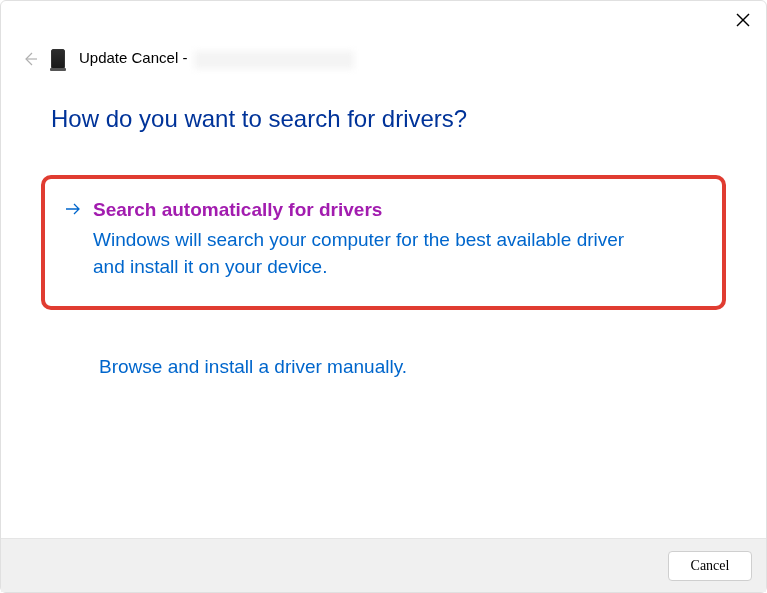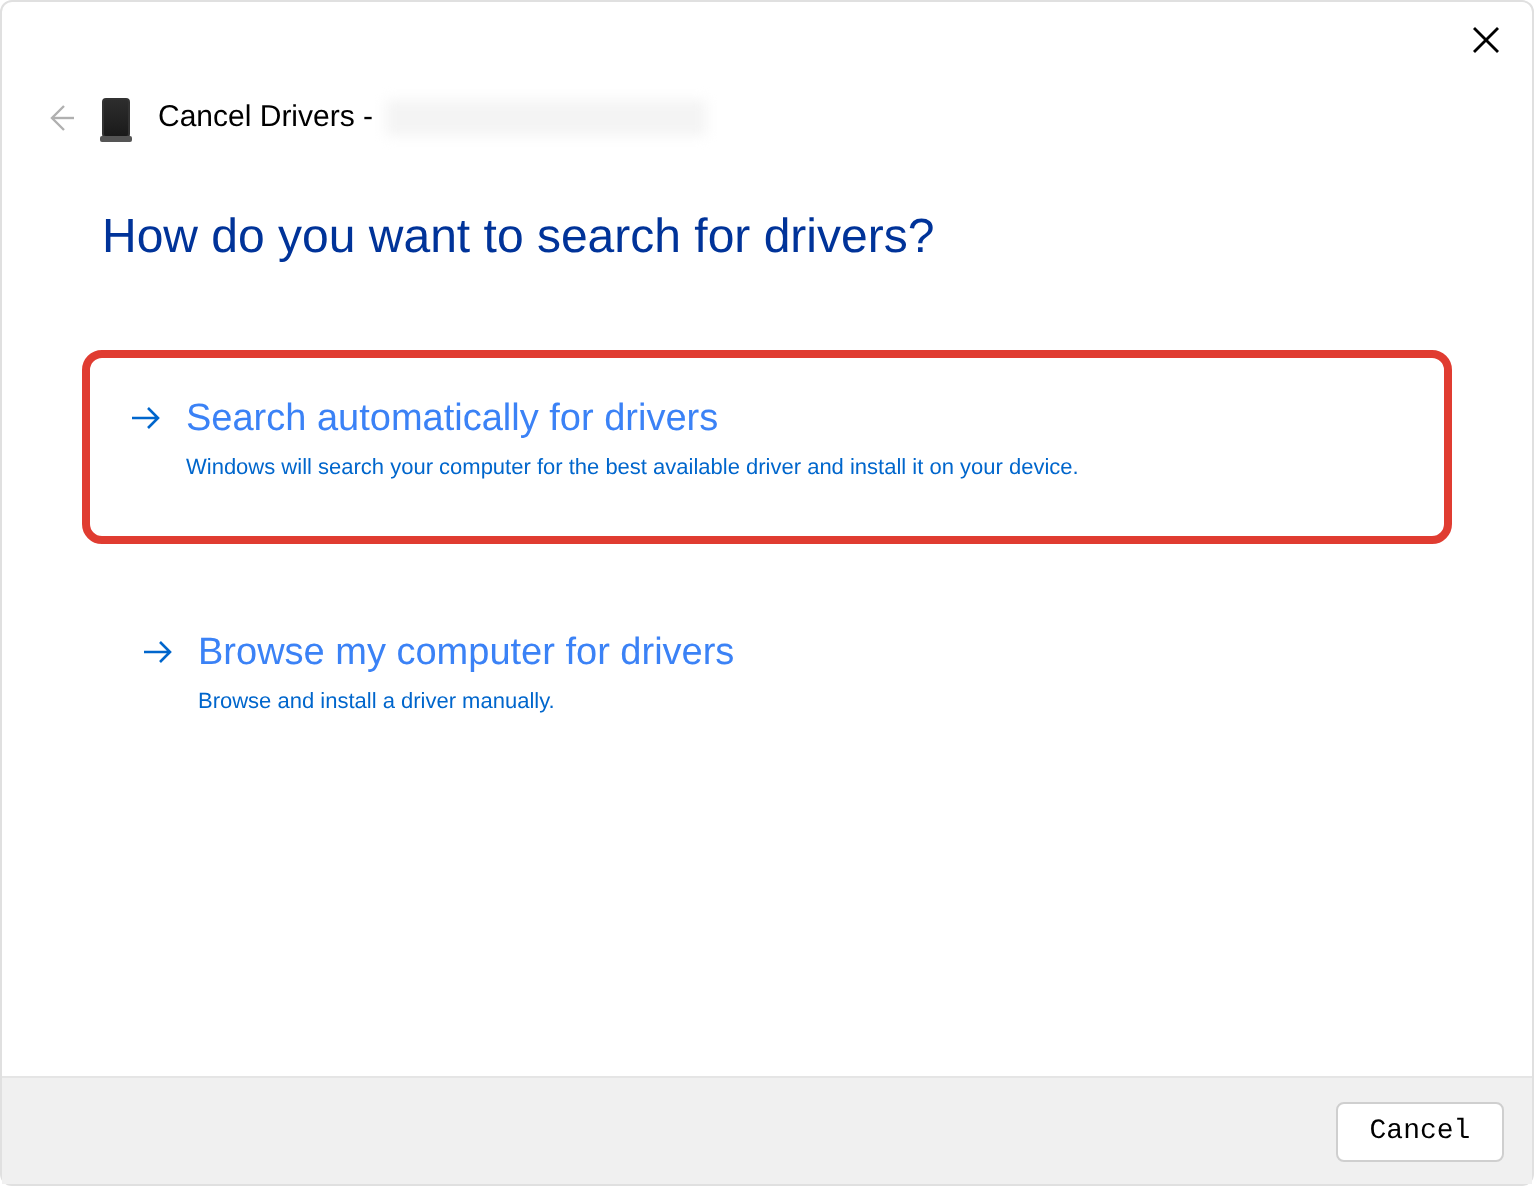--- a/index.html
+++ b/index.html
@@ -132,25 +132,25 @@
       font-size: 18px;
       line-height: 1;
     }
     .option-arrow svg {
       width: 16px;
       height: 14px;
       stroke: #0066cc;
     }
     .option-title {
       font-size: 19px;
-      color: #3b82f6;
-      font-weight: 400;
+      color: #a21caf;
+      font-weight: 700;
     }
     .option-desc {
-      font-size: 11px;
+      font-size: 19px;
       color: #0066cc;
       margin-left: 28px;
       line-height: 1.4;
       max-width: 560px;
     }
     .footer {
       height: 54px;
       background: #f0f0f0;
       border-top: 1px solid #e5e5e5;
       display: flex;
@@ -161,21 +161,21 @@
     .cancel-btn {
       min-width: 84px;
       height: 30px;
       background: #ffffff;
       border: 1px solid #cfcfcf;
       border-radius: 4px;
       font-size: 14px;
       color: #000;
       cursor: pointer;
       padding: 0 12px;
-      font-family: Liberation Mono, monospace;
+      font-family: Liberation Serif, serif;
     }
   </style>
 </head>
 <body>
 
 <div class="dialog">
 
   <div class="titlebar">
     <div class="close-btn">
       <svg viewBox="0 0 14 14">
@@ -187,49 +187,41 @@
 
   <div class="header-row">
     <div class="back-arrow">
       <svg viewBox="0 0 16 16" fill="none">
         <path d="M10 2 L4 8 L10 14" stroke="#b0b0b0" stroke-width="1.2" fill="none"></path>
         <path d="M4 8 L15 8" stroke="#b0b0b0" stroke-width="1.2"></path>
       </svg>
     </div>
     <div class="device-icon"></div>
     <span class="header-text">
-      <span>Cancel Drivers -</span>
+      <span>Update Cancel -</span>
       <span class="device-name-blur"></span>
     </span>
   </div>
 
   <div class="content">
     <h1 class="question">How do you want to search for drivers?</h1>
 
     <div class="option highlighted">
       <div class="option-head">
         <span class="option-arrow">
           <svg viewBox="0 0 16 14" fill="none">
             <path d="M1 7 L14 7 M9 2 L14 7 L9 12" stroke="#0066cc" stroke-width="1.3" fill="none"></path>
           </svg>
         </span>
         <span class="option-title">Search automatically for drivers</span>
       </div>
       <div class="option-desc">Windows will search your computer for the best available driver and install it on your device.</div>
     </div>
 
     <div class="option">
-      <div class="option-head">
-        <span class="option-arrow">
-          <svg viewBox="0 0 16 14" fill="none">
-            <path d="M1 7 L14 7 M9 2 L14 7 L9 12" stroke="#0066cc" stroke-width="1.3" fill="none"></path>
-          </svg>
-        </span>
-        <span class="option-title">Browse my computer for drivers</span>
-      </div>
       <div class="option-desc">Browse and install a driver manually.</div>
     </div>
 
   </div>
 
   <div class="footer">
     <button class="cancel-btn">Cancel</button>
   </div>
 
 </div>

